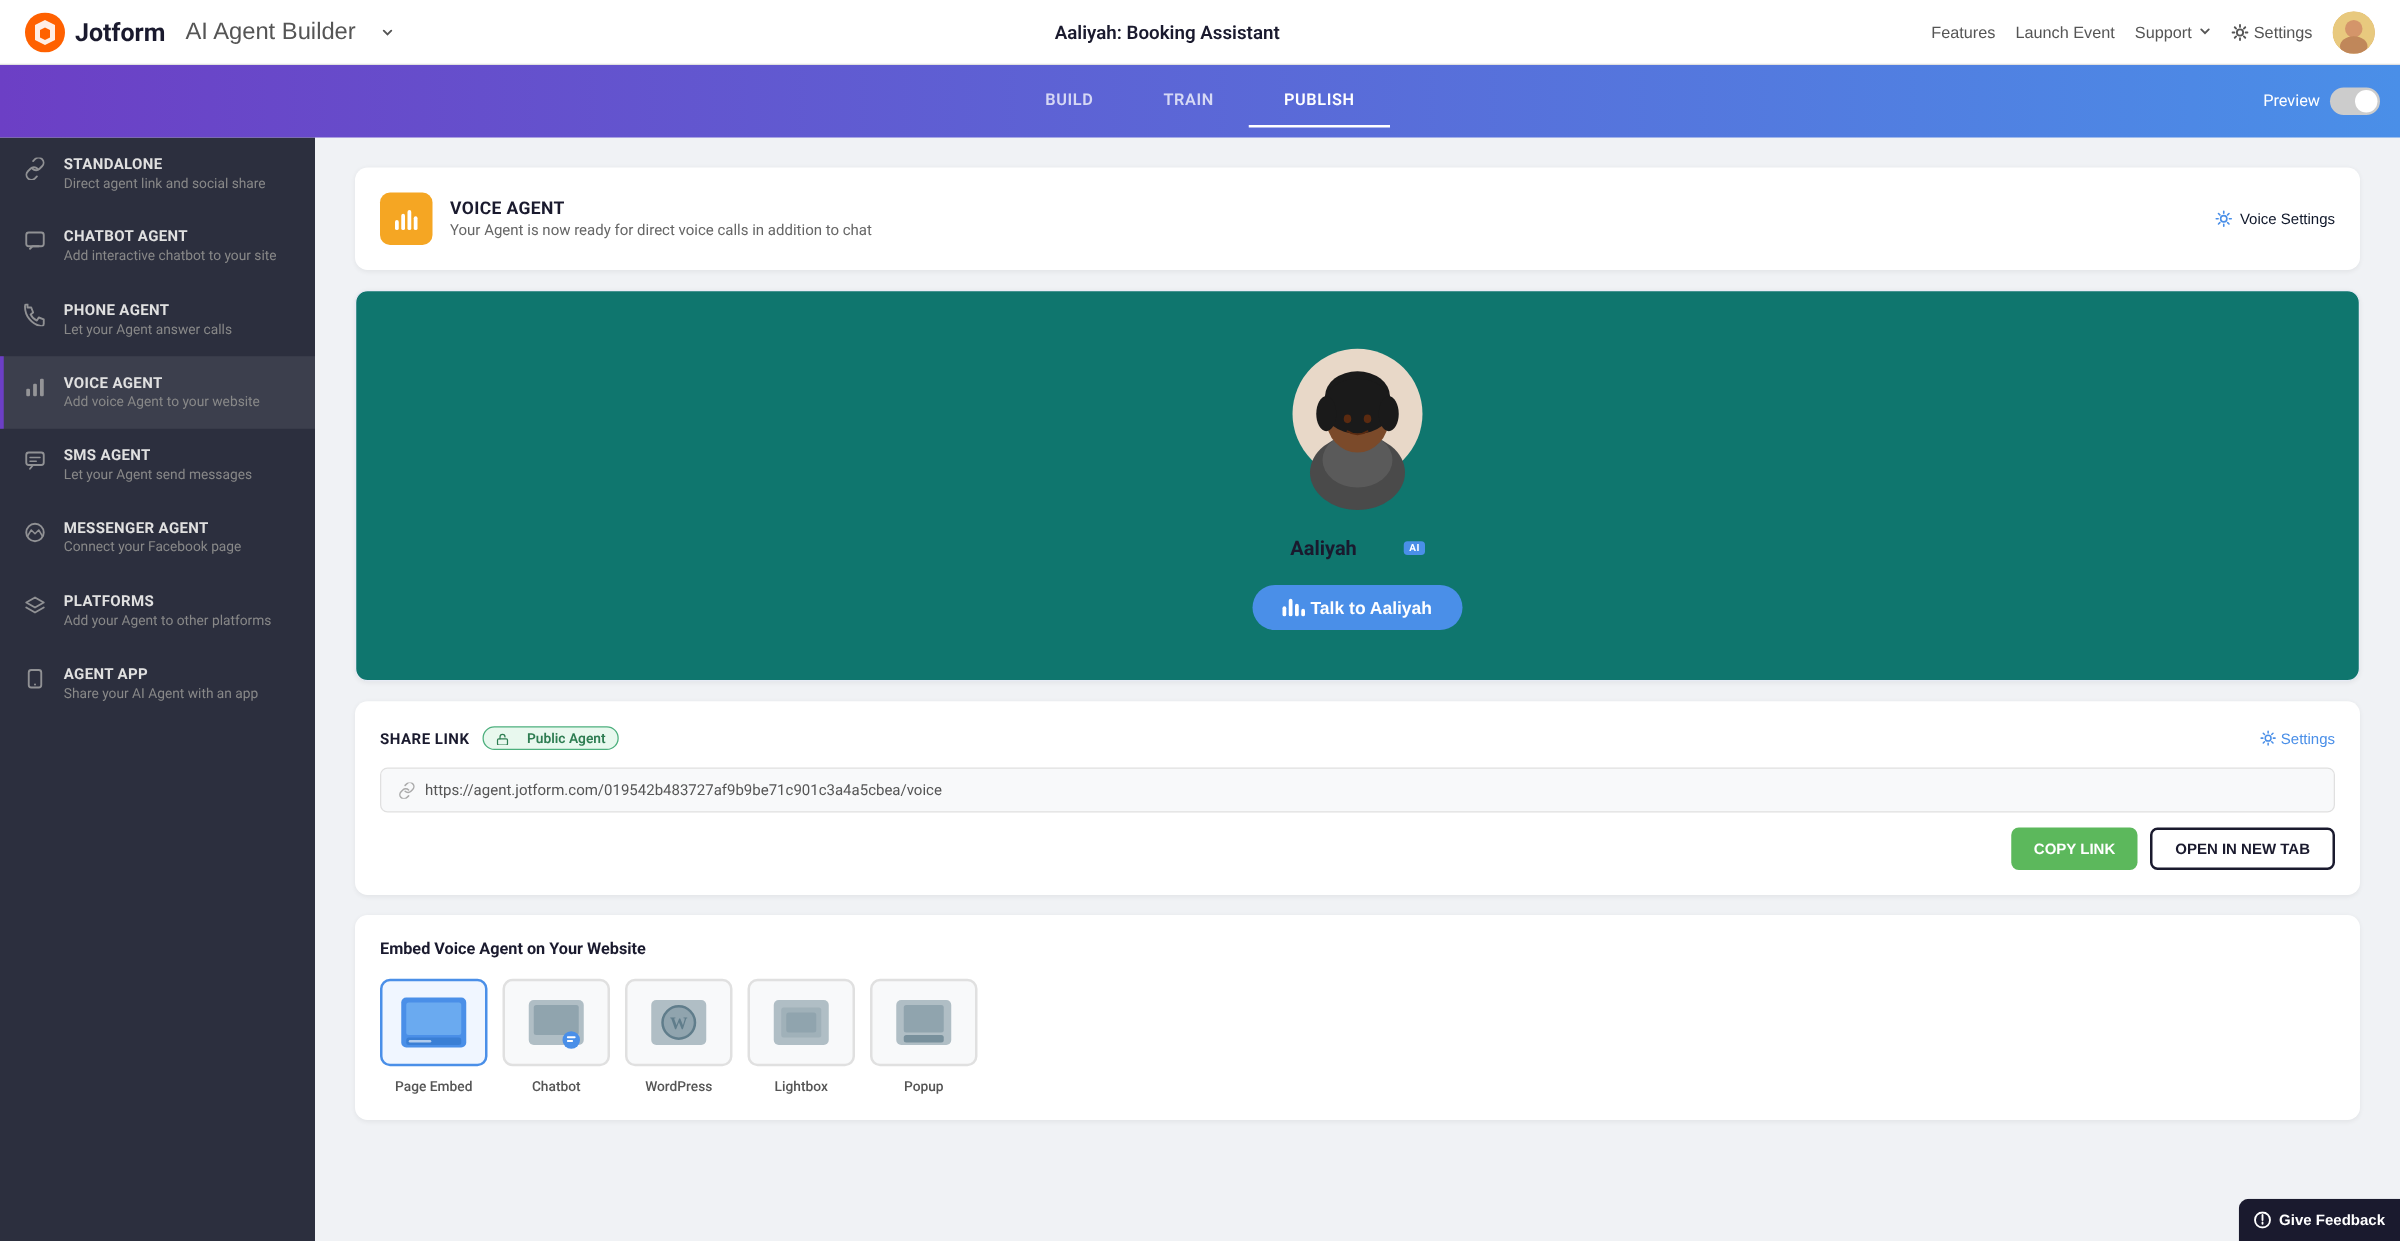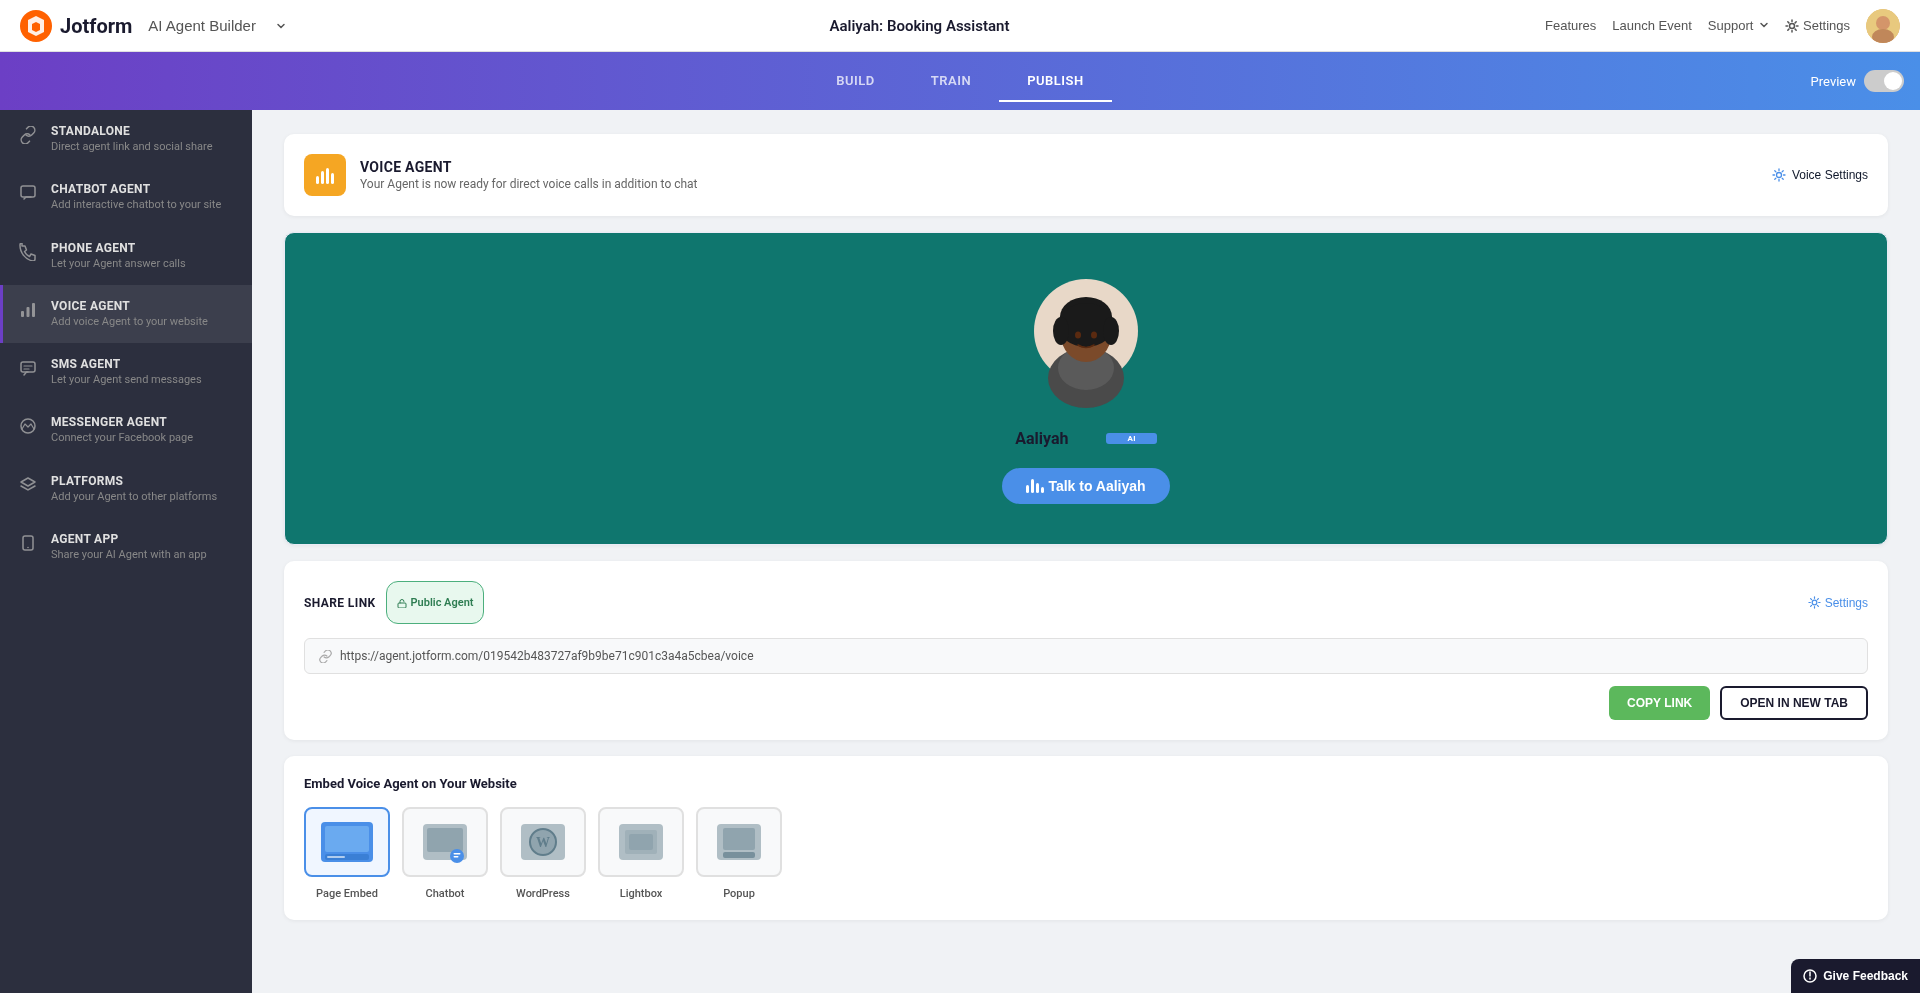--- a/index.html
+++ b/index.html
@@ -11,21 +11,21 @@
       background: #fff; height: 52px; padding: 0 20px;
       border-bottom: 1px solid #e0e0e0; position: relative; z-index: 10;
     }
     .nav-left { display: flex; align-items: center; gap: 8px; }
     .logo { display: flex; align-items: center; gap: 8px; }
     .logo-icon { width: 32px; height: 32px; }
     .logo-text { font-size: 20px; font-weight: 700; color: #1a1a2e; }
     .agent-builder-btn {
       display: flex; align-items: center; gap: 20px;
       background: none; border: none; cursor: pointer;
-      font-size: 15px; color: #555; padding: 4px 8px;
+      font-size: 19px; color: #555; padding: 4px 8px;
       border-radius: 4px;
     }
     .nav-center { font-size: 15px; font-weight: 600; color: #1a1a2e; }
     .nav-right { display: flex; align-items: center; gap: 16px; }
     .nav-link { font-size: 13px; color: #555; cursor: pointer; text-decoration: none; background: none; border: none; }
     .settings-btn { display: flex; align-items: center; gap: 4px; font-size: 13px; color: #555; cursor: pointer; background: none; border: none; }
     .avatar { width: 34px; height: 34px; border-radius: 50%; overflow: hidden; cursor: pointer; }
     .avatar-img { width: 100%; height: 100%; background: linear-gradient(135deg, #e8c97e, #d4956a); border-radius: 50%; display: flex; align-items: center; justify-content: center; }
 
     
@@ -95,39 +95,39 @@
     
     .agent-preview {
       background: #0f766e; border: 1px solid #e8ebf5; border-radius: 10px;
       display: flex; flex-direction: column; align-items: center;
       padding: 40px 20px; margin-bottom: 16px;
     }
     .agent-avatar-container { width: 120px; height: 140px; position: relative; margin-bottom: 16px; }
     .agent-name { font-size: 16px; font-weight: 700; color: #1a1a2e; display: flex; align-items: center; gap: 6px; }
     .ai-badge {
       background: #4a8fe8; color: #fff; font-size: 8px; font-weight: 700;
-      padding: 1px 21px; border-radius: 3px; letter-spacing: 0.3px; margin-left: 32px;
+      padding: 1px 4px; border-radius: 3px; letter-spacing: 0.3px; margin-left: 32px;
     }
     .talk-btn {
       background: #4a8fe8; color: #fff; border: none; border-radius: 24px;
       padding: 10px 24px; font-size: 14px; font-weight: 600;
       cursor: pointer; display: flex; align-items: center; gap: 4px;
       margin-top: 20px;
     }
     .talk-btn-icon { display: flex; gap: 2px; align-items: flex-end; }
     .bar { width: 3px; background: #fff; border-radius: 2px; }
 
     
     .share-header { display: flex; align-items: center; justify-content: space-between; margin-bottom: 14px; }
     .share-header-left { display: flex; align-items: center; gap: 10px; }
     .share-label { font-size: 12px; font-weight: 700; letter-spacing: 0.4px; color: #1a1a2e; text-transform: uppercase; }
     .public-badge {
       background: #e8f8ee; border: 1px solid #4caf7d; color: #2e7d52;
-      font-size: 11px; font-weight: 600; padding: 14px 10px; border-radius: 12px;
-      display: flex; align-items: center; gap: 4px;
+      font-size: 11px; font-weight: 600; padding: 2px 10px; border-radius: 12px;
+      display: flex; align-items: center; gap: 15px;
     }
     .settings-btn-link { display: flex; align-items: center; gap: 4px; font-size: 12px; color: #4a8fe8; cursor: pointer; background: none; border: none; }
     .url-box {
       background: #f8f9fa; border: 1px solid #e0e0e0; border-radius: 6px;
       padding: 10px 14px; font-size: 12px; color: #555;
       display: flex; align-items: center; gap: 8px; margin-bottom: 12px;
     }
     .link-icon { color: #aaa; }
     .share-buttons { display: flex; gap: 10px; justify-content: flex-end; }
     .copy-btn {

